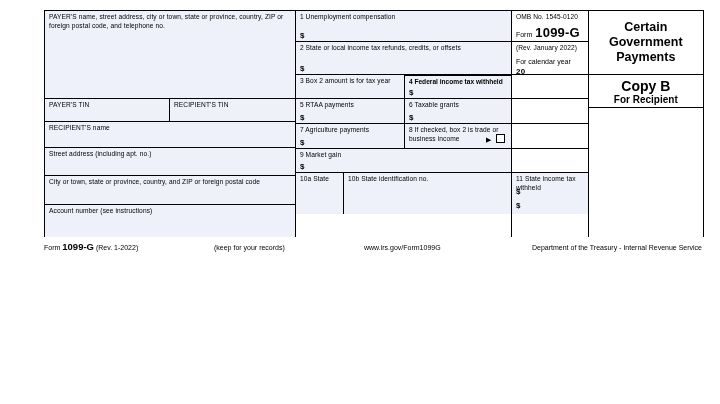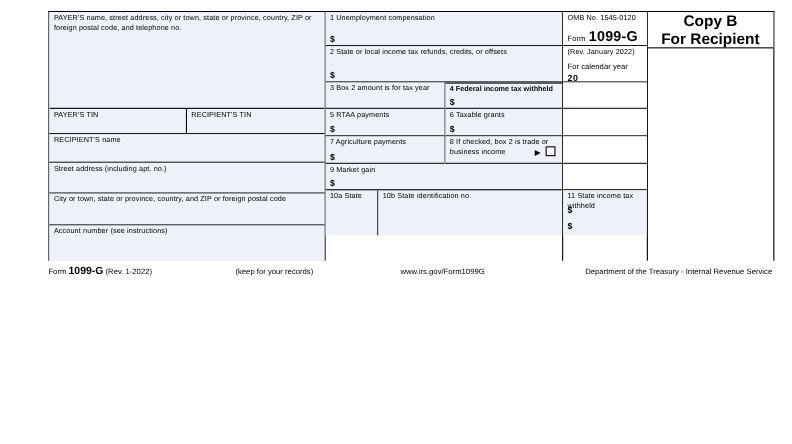--- a/index.html
+++ b/index.html
@@ -173,21 +173,21 @@
     box-sizing: border-box;
     height: 33px;
     border-bottom: 1px solid #000;
     display: flex;
     flex-direction: column;
     align-items: center;
     justify-content: center;
     background: #ffffff;
   }
   .copyb .big { font-size: 14px; font-weight: bold; }
-  .copyb .small { font-size: 14px; font-weight: bold; }
+  .copyb .small { font-size: 10px; font-weight: bold; }
   .notice {
     box-sizing: border-box;
     padding: 4px 6px;
     font-size: 7.2px;
     line-height: 9.2px;
     text-align: center;
     background: #ffffff;
   }
   
   .b4 {
@@ -337,20 +337,25 @@
       <div class="omb-cell" style="height:25px;"></div>
       <div class="omb-cell" style="height:24px;"></div>
       <div class="b11" style="box-sizing:border-box;padding:2px 3px 0 4px;background:#eef1f9;position:relative;">
         <div class="lbl">11 State income tax withheld</div>
         <span style="position:absolute;left:4px;top:14px;font-size:8px;font-weight:bold;">$</span>
         <span style="position:absolute;left:4px;top:28px;font-size:8px;font-weight:bold;">$</span>
       </div>
     </div>
 
     <div class="col-right">
+      <div class="certain">
+        <div>Certain</div>
+        <div>Government</div>
+        <div>Payments</div>
+      </div>
       <div class="copyb">
         <div class="big">Copy B</div>
         <div class="small">For Recipient</div>
       </div>
     </div>
 
   </div>
 
   <div class="footer">
     <div class="f1">

